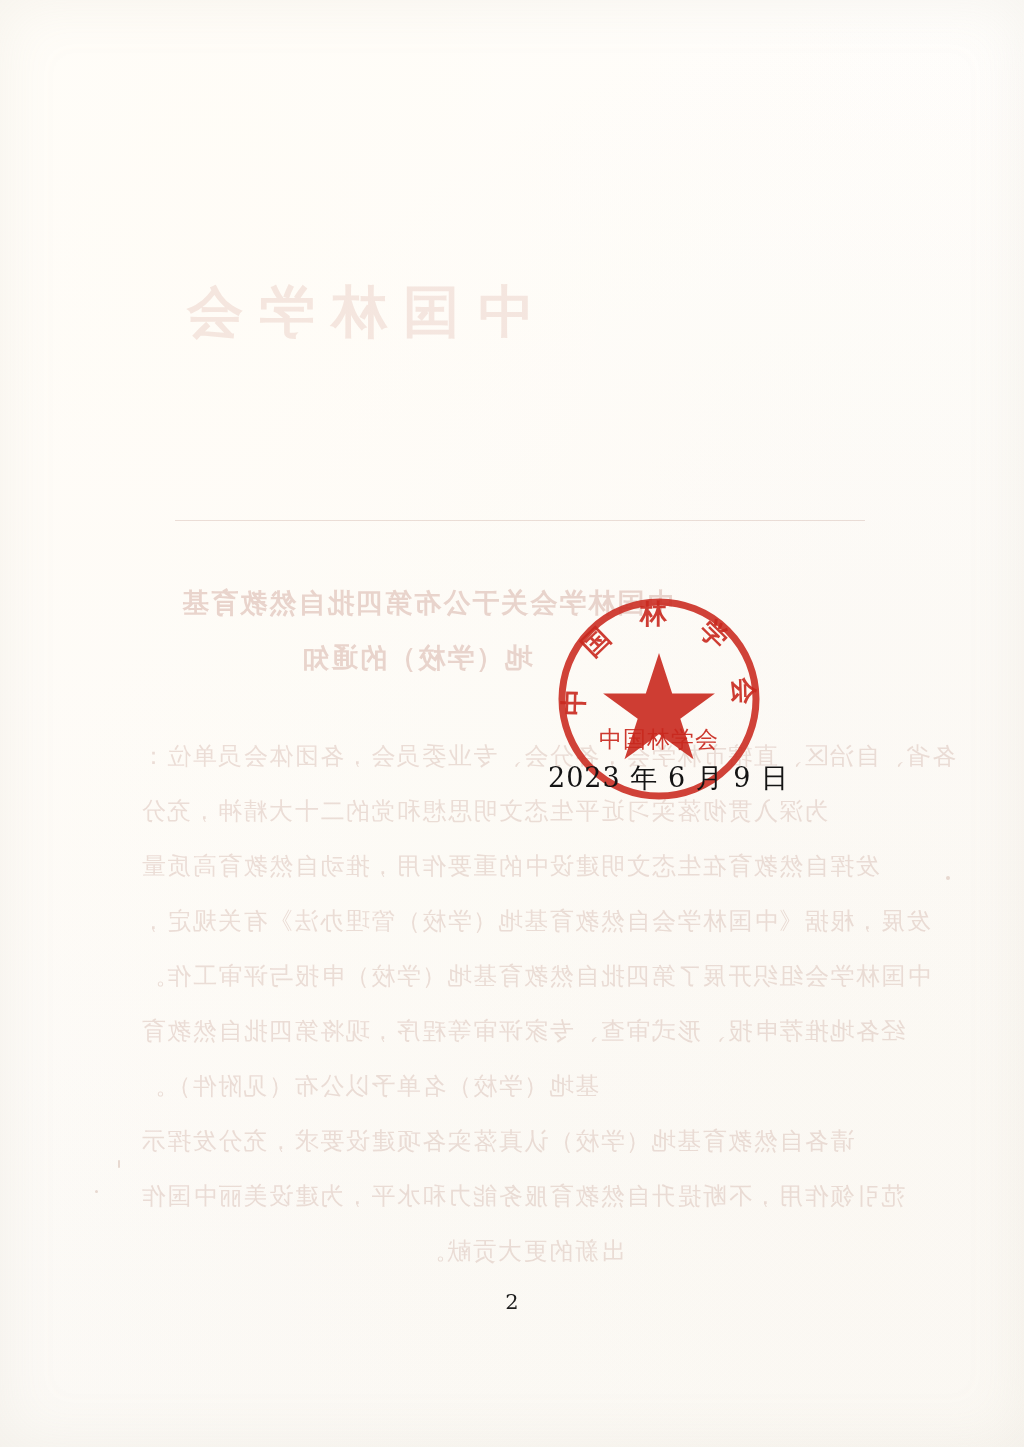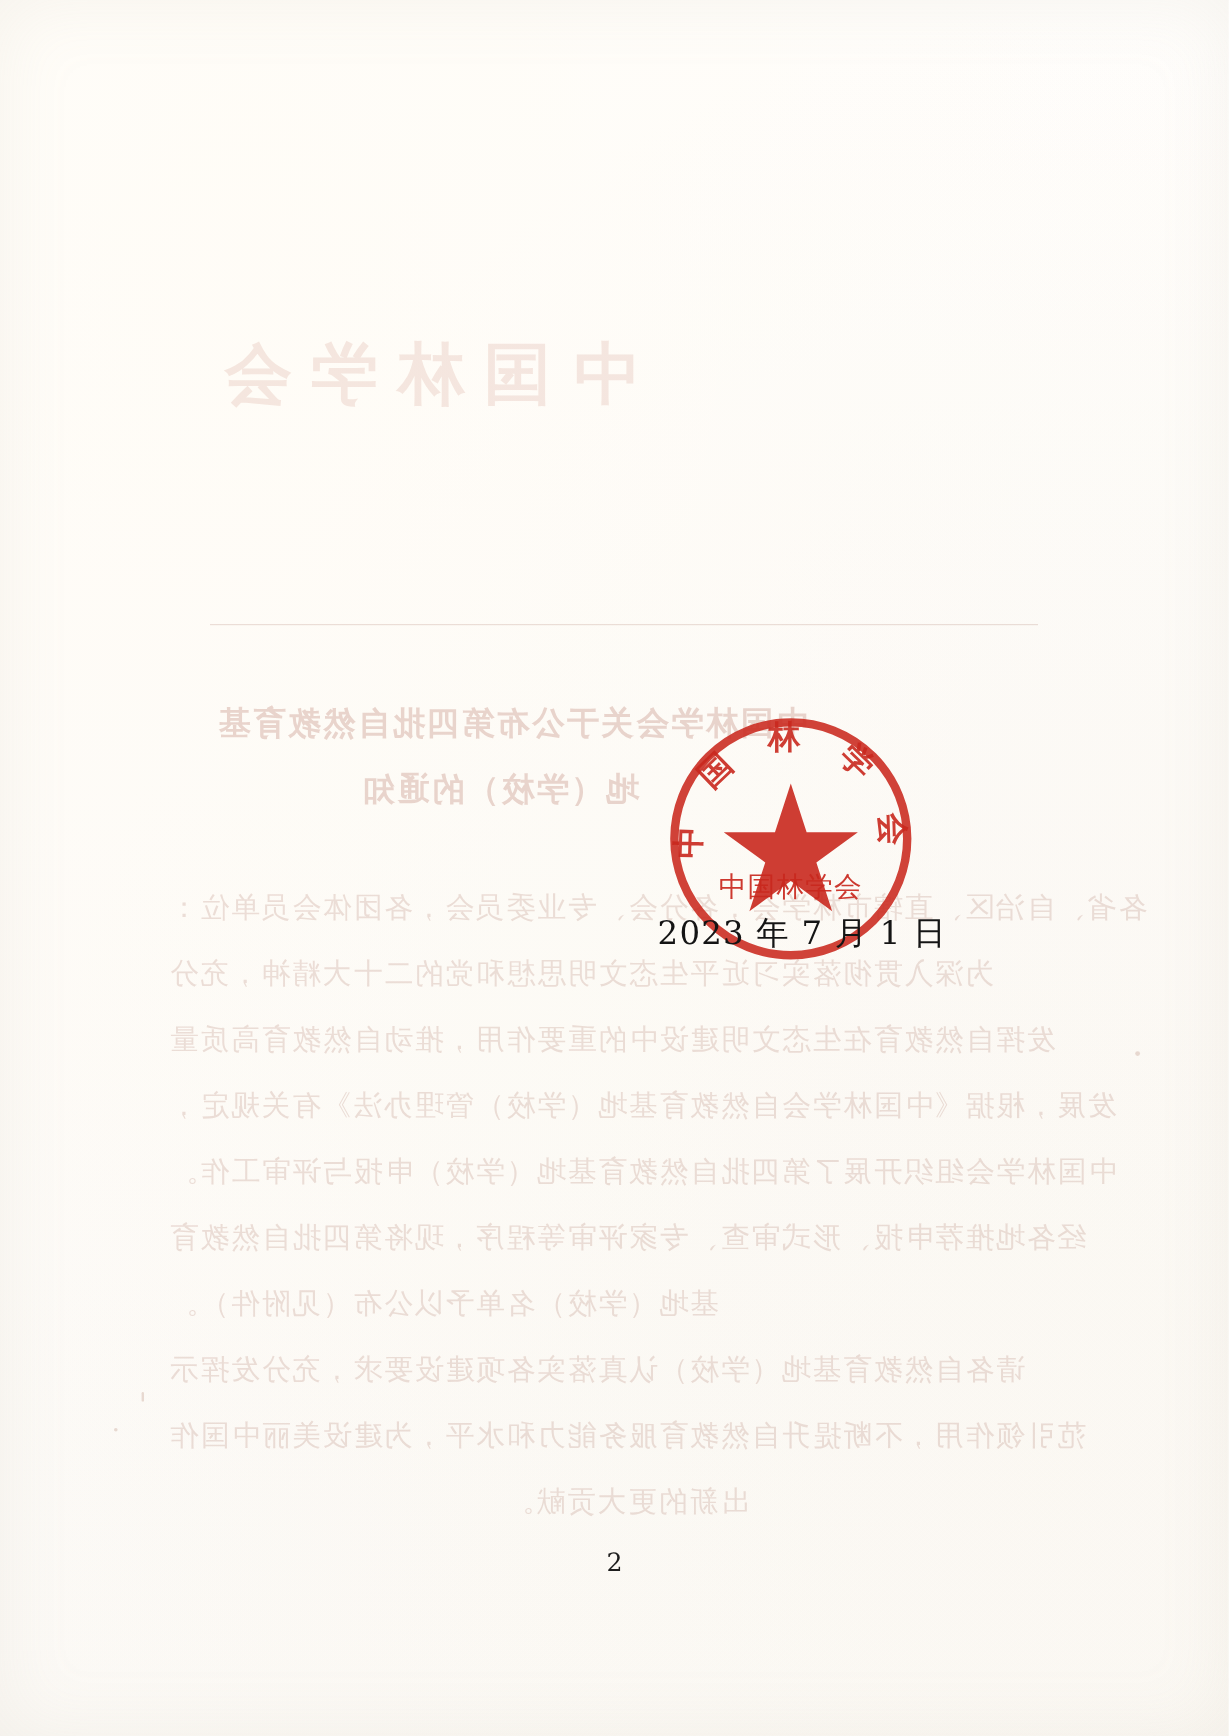--- a/index.html
+++ b/index.html
@@ -186,21 +186,21 @@
       <circle cx="104" cy="104" r="97" fill="none" stroke="#c9281e" stroke-width="7" opacity="0.88"></circle>
       <text fill="#c9281e" font-size="27" font-family="DejaVu Serif, serif" font-weight="bold" letter-spacing="11" opacity="0.9">
         <textPath href="#arcTop" startOffset="50%" text-anchor="middle">中 国 林 学 会</textPath>
       </text>
       <polygon fill="#c9281e" opacity="0.9" points="104,58 117.2,98.6 159.9,98.6 125.3,123.7 138.5,164.3 104,139.2 69.5,164.3 82.7,123.7 48.1,98.6 90.8,98.6"></polygon>
       <text x="104" y="152" fill="#c9281e" font-size="23" font-family="DejaVu Serif, serif" text-anchor="middle" letter-spacing="1" opacity="0.92">中国林学会</text>
     </svg>
   </div>
 
   <div class="sign-block">
-    <div class="sign-date">2023 年 7 月 1 日</div>
+    <div class="sign-date">2023 年 6 月 9 日</div>
   </div>
 
   <div class="page-number">2</div>
 
   <div class="speck" style="left:946px; top:876px; width:4px; height:4px;"></div>
   <div class="speck" style="left:95px; top:1190px; width:3px; height:3px;"></div>
   <div class="speck" style="left:118px; top:1160px; width:2px; height:8px; border-radius:1px;"></div>
 
   <div class="edge-shadow"></div>
 </div>

